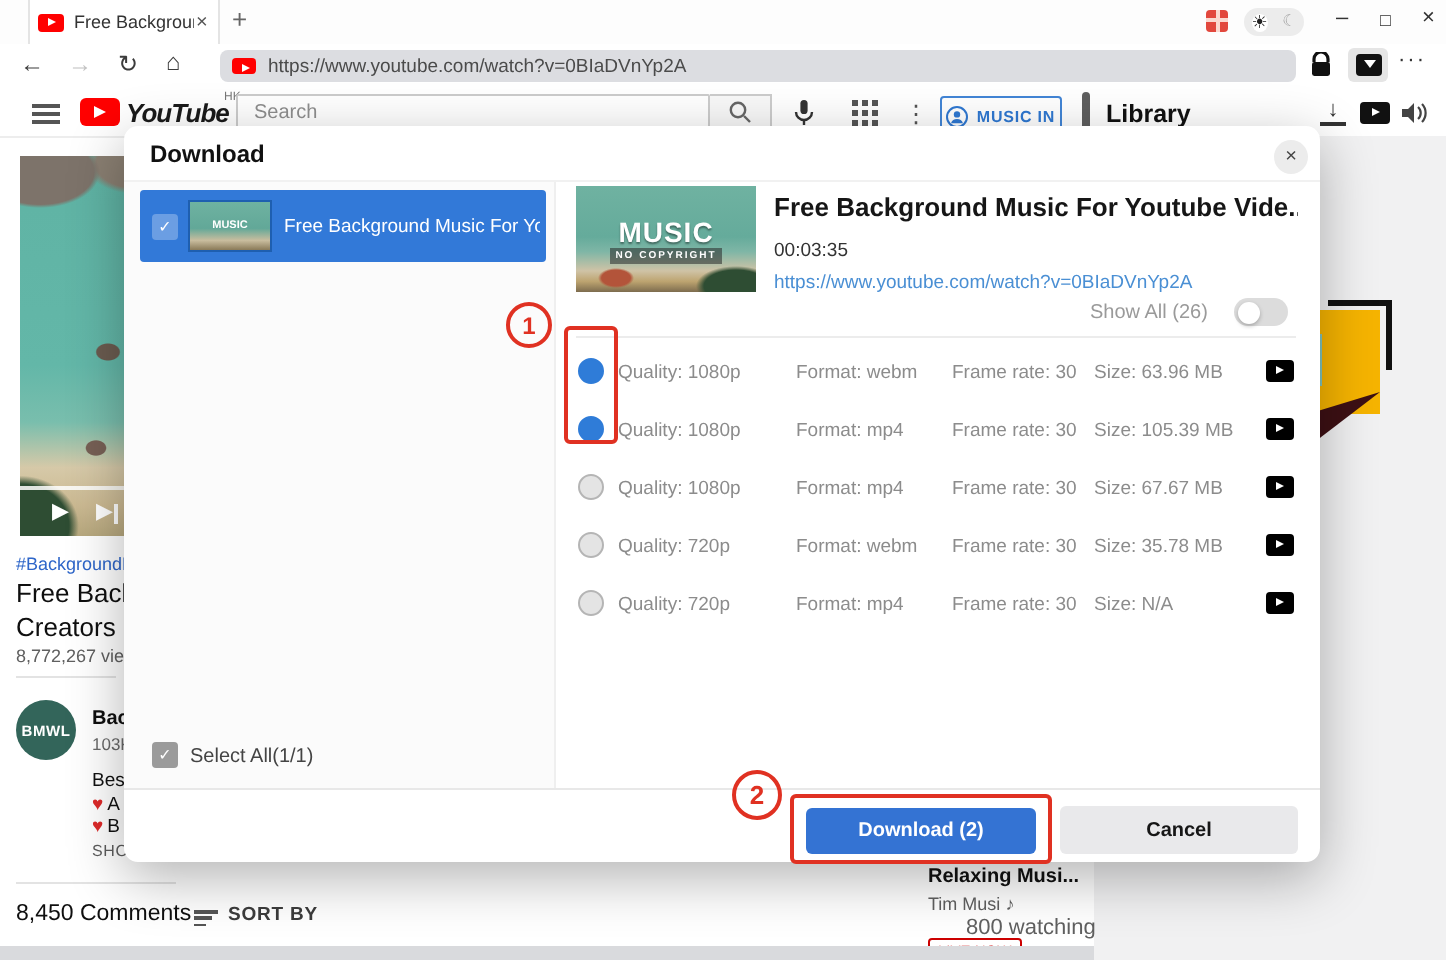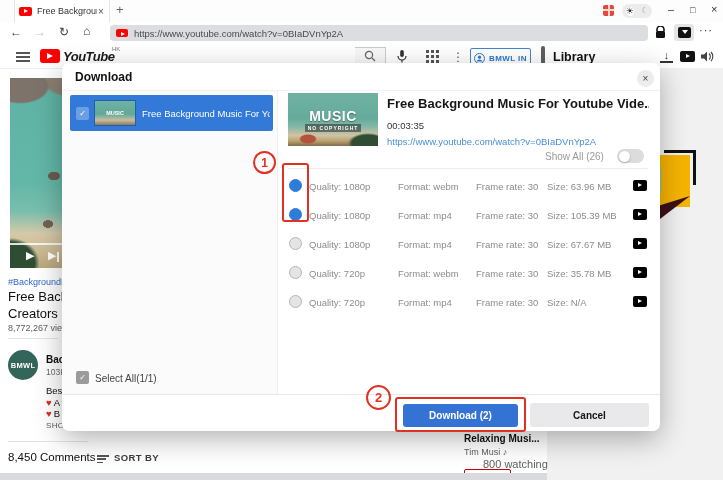--- a/index.html
+++ b/index.html
@@ -211,20 +211,21 @@
 
   <div class="abs ythead"></div>
   <div class="abs burger">
       <i></i>
       <i></i>
       <i></i>
     </div>
   <div class="abs ytlogo"></div>
   <div class="abs ytword">YouTube</div>
   <div class="abs ytregion">HK</div>
+  <input class="abs searchbox" placeholder="Search" style="">
   <div class="abs searchbtn">
     <svg width="12" height="12" viewBox="0 0 12 12">
         <circle cx="5" cy="5" r="3.6" fill="none" stroke="#666" stroke-width="1.2"></circle>
         <line x1="8" y1="8" x2="11" y2="11" stroke="#666" stroke-width="1.2"></line>
       </svg>
   </div>
   <div class="abs micbtn">
     <svg width="16" height="16" viewBox="0 0 16 16">
         <rect x="6.2" y="2" width="3.6" height="7" rx="1.8" fill="#333"></rect>
         <path d="M4 8a4 4 0 0 0 8 0" fill="none" stroke="#333" stroke-width="1.2"></path>
@@ -246,21 +247,21 @@
         </g>
       </svg>
   </div>
   <div class="abs kebab">⋮</div>
   <div class="abs signin">
     <svg width="11" height="11" viewBox="0 0 11 11">
         <circle cx="5.5" cy="5.5" r="5" fill="none" stroke="#2f78d2" stroke-width="1"></circle>
         <circle cx="5.5" cy="4.2" r="1.6" fill="#2f78d2"></circle>
         <path d="M2.5 8.6a3.2 3.2 0 0 1 6 0" fill="#2f78d2"></path>
       </svg>
-    <span>BMWL IN</span>
+    <span>MUSIC IN</span>
   </div>
   <div class="abs vdivider"></div>
   <div class="abs libtitle">Library</div>
   <div class="abs lib-dl">↓</div>
   <div class="abs lib-vid"></div>
   <div class="abs lib-spk">
     <svg width="13" height="11" viewBox="0 0 13 11">
         <polygon points="0,3.5 3,3.5 6,0.5 6,10.5 3,7.5 0,7.5" fill="#444"></polygon>
         <path d="M8 2.5a4 4 0 0 1 0 6" fill="none" stroke="#444" stroke-width="1.1"></path>
         <path d="M10 1a6.5 6.5 0 0 1 0 9" fill="none" stroke="#444" stroke-width="1.1"></path>

